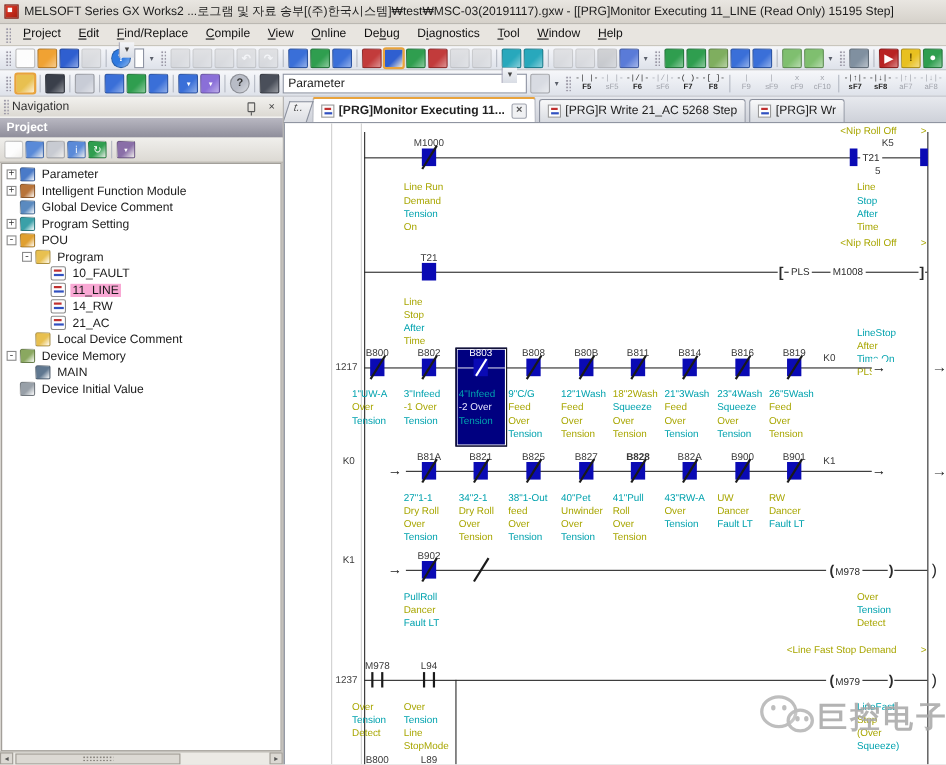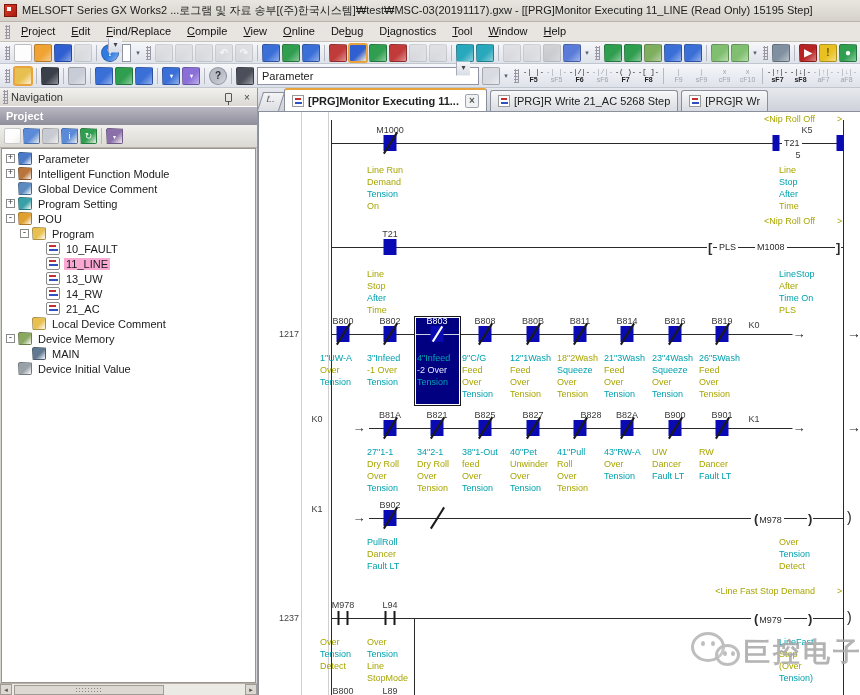--- a/index.html
+++ b/index.html
@@ -70,21 +70,21 @@
   .tabicon::before { content:""; position:absolute; left:2px; top:2px; width:6px; height:2px; background:#c03030; }
   .tabicon::after { content:""; position:absolute; left:2px; top:6px; width:7px; height:2px; background:#3050c0; }
   .tabclose { width:14px; height:14px; border:1px solid #a0a4ae; background:#f0f1f3; color:#555; font-size:10px; line-height:11px; text-align:center; margin-left:6px; border-radius:2px; }
 
   
   .lp { position:relative; flex:1; background:#fff; overflow:hidden; border-left:1px solid #8a8f9c; }
   .hl-line { position:absolute; height:1px; background:#2a2a2a; }
   .vl-line { position:absolute; width:1px; background:#2a2a2a; }
   .cl-line { position:absolute; width:1px; background:#d0d0d0; top:0; bottom:0; }
   .dev { position:absolute; font-size:9px; color:#3a3a3a; transform:translateX(-50%); white-space:nowrap; }
-  .step { position:absolute; font-size:9px; color:#444; left:20px; width:46px; text-align:left; transform:translateY(-55%); }
+  .step { position:absolute; font-size:9px; color:#444; left:20px; width:46px; text-align:right; transform:translateY(-55%); }
   .note { position:absolute; font-size:9px; color:#a8a600; white-space:nowrap; }
   .note-close { position:absolute; font-size:9px; color:#a8a600; }
   .ct { position:absolute; width:15px; height:16px; transform:translate(-50%,-50%); }
   .ct .fill { position:absolute; left:1px; top:0; width:13px; height:16px; background:#0a0ab4; }
   .ct .sl { position:absolute; left:50%; top:50%; width:2px; height:25px; background:#1a1a1a; transform:translate(-50%,-50%) rotate(32deg); }
   .ct .sl.w { background:#fff; height:18px; }
   .ct .b1,.ct .b2 { position:absolute; top:1px; width:2px; height:14px; background:#1a1a1a; }
   .ct .b1 { left:2px; } .ct .b2 { left:11px; }
   .onln { position:absolute; transform:translateY(-50%); background:#fff; font-size:9px; color:#2a2a2a; padding:0 2px; white-space:nowrap; }
   .paren { font-size:13px; font-weight:bold; padding:0 1px; }
@@ -333,25 +333,20 @@
           <span class="lbl">10_FAULT</span>
         </div>
         <div class="titem hl" style="padding-left: 32px;">
           <div class="noexp"></div>
           <div class="ti prg"></div>
           <span class="lbl">11_LINE</span>
         </div>
         <div class="titem" style="padding-left: 32px;">
           <div class="noexp"></div>
           <div class="ti prg"></div>
-          <span class="lbl">13_UW</span>
-        </div>
-        <div class="titem" style="padding-left: 32px;">
-          <div class="noexp"></div>
-          <div class="ti prg"></div>
           <span class="lbl">14_RW</span>
         </div>
         <div class="titem" style="padding-left: 32px;">
           <div class="noexp"></div>
           <div class="ti prg"></div>
           <span class="lbl">21_AC</span>
         </div>
         <div class="titem" style="padding-left: 18px;">
           <div class="noexp"></div>
           <div class="ti" style="background: linear-gradient(135deg, rgb(232, 192, 80) 55%, rgba(255, 255, 255, 0.5));"></div>
@@ -441,21 +436,21 @@
         <div class="onln" style="left: 458px; top: 135px;">PLS</div>
         <div class="onln" style="left: 496px; top: 135px;">M1008</div>
         <div class="onln paren" style="left: 576px; top: 135px;">]</div>
         <div class="cm" style="left: 108px; top: 156px;">
           <div style="color: rgb(168, 166, 0);">Line</div>
           <div style="color: rgb(168, 166, 0);">Stop</div>
           <div style="color: rgb(0, 162, 174);">After</div>
           <div style="color: rgb(168, 166, 0);">Time</div>
         </div>
         <div class="cm" style="left: 520px; top: 156px;">
-          <div style="color: rgb(0, 162, 174);">LineStop</div>
+          <div style="color: rgb(0, 162, 174); margin-top: 28px;">LineStop</div>
           <div style="color: rgb(168, 166, 0);">After</div>
           <div style="color: rgb(0, 162, 174);">Time On</div>
           <div style="color: rgb(168, 166, 0);">PLS</div>
         </div>
         <div class="step" style="top: 222px;">1217</div>
         <div class="hl-line" style="left: 72px; top: 222px; width: 468px;"></div>
         <div class="selbox" style="left: 155px; top: 204px; width: 47px; height: 90px; z-index: 1;">
           <div class="inln" style="top: 17px;"></div>
         </div>
         <div class="dev" style="left: 84px; top: 204px;">B800</div>
@@ -573,21 +568,21 @@
         <div class="dev" style="left: 226px; top: 298px;">B825</div>
         <div class="ct" style="left: 226px; top: 316px; z-index: 2;">
           <div class="fill"></div>
           <div class="sl"></div>
         </div>
         <div class="dev" style="left: 274px; top: 298px;">B827</div>
         <div class="ct" style="left: 274px; top: 316px; z-index: 2;">
           <div class="fill"></div>
           <div class="sl"></div>
         </div>
-        <div class="dev" style="left: 332px; top: 298px;">B828</div>
+        <div class="dev" style="left: 321px; top: 298px; font-weight: bold;">B828</div>
         <div class="ct" style="left: 321px; top: 316px; z-index: 2;">
           <div class="fill"></div>
           <div class="sl"></div>
         </div>
         <div class="dev" style="left: 368px; top: 298px;">B82A</div>
         <div class="ct" style="left: 368px; top: 316px; z-index: 2;">
           <div class="fill"></div>
           <div class="sl"></div>
         </div>
         <div class="dev" style="left: 416px; top: 298px;">B900</div>
@@ -698,21 +693,21 @@
         <div class="cm" style="left: 108px; top: 524px;">
           <div style="color: rgb(168, 166, 0);">Over</div>
           <div style="color: rgb(0, 162, 174);">Tension</div>
           <div style="color: rgb(168, 166, 0);">Line</div>
           <div style="color: rgb(168, 166, 0);">StopMode</div>
         </div>
         <div class="cm" style="left: 520px; top: 524px;">
           <div style="color: rgb(0, 162, 174);">LineFast</div>
           <div style="color: rgb(168, 166, 0);">Stop</div>
           <div style="color: rgb(168, 166, 0);">(Over</div>
-          <div style="color: rgb(0, 162, 174);">Tension)</div>
+          <div style="color: rgb(0, 162, 174);">Squeeze)</div>
         </div>
         <div class="dev" style="left: 84px; top: 574px;">B800</div>
         <div class="dev" style="left: 131px; top: 574px;">L89</div>
         <div class="wm" style="left: 432px; top: 518px; z-index: 5;">
           <div class="bub">
             <div class="c1"></div>
             <div class="c2"></div>
             <div class="e" style="left: 10px; top: 11px;"></div>
             <div class="e" style="left: 20px; top: 11px;"></div>
             <div class="e" style="left: 32px; top: 21px;"></div>

